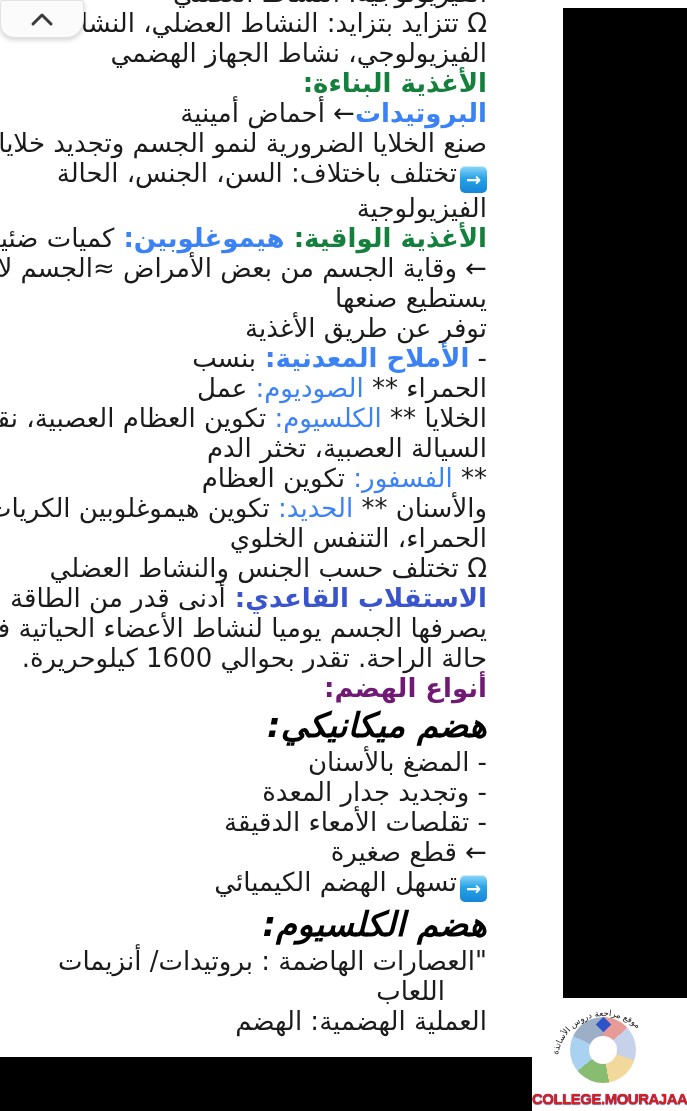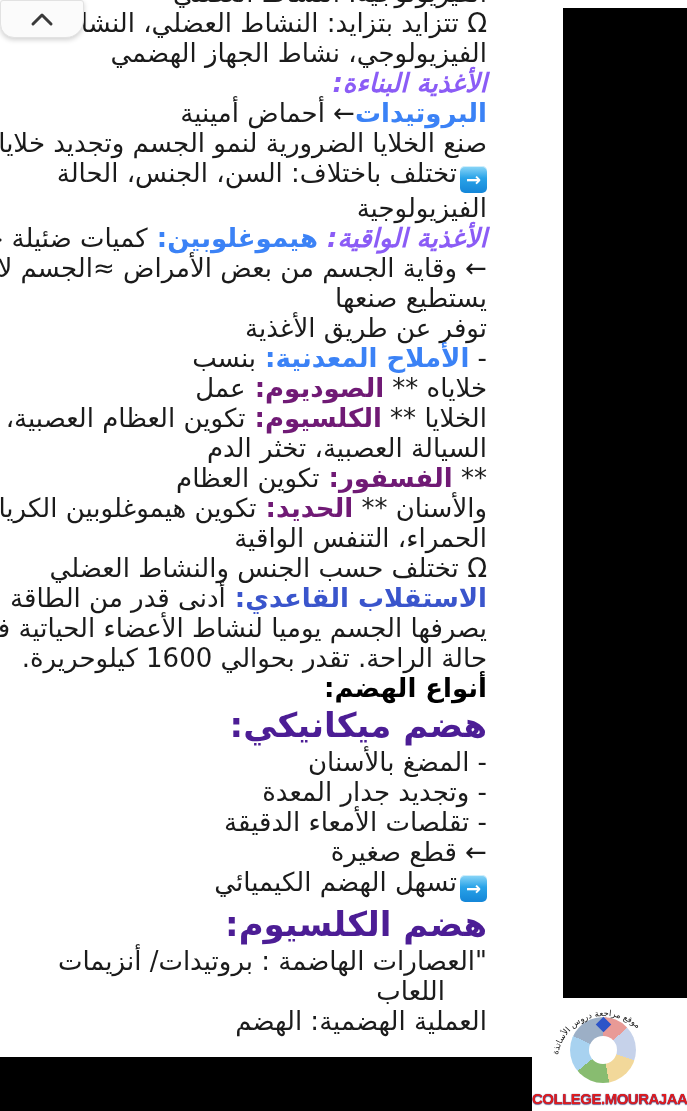--- a/index.html
+++ b/index.html
@@ -17,26 +17,26 @@
     color:#1b1b1b;
   }
   .line{
     font-size:26px;line-height:30px;font-weight:500;
     white-space:nowrap;
   }
   .line.cut-top{margin-top:-22px;}
   .line.big{font-size:34px;line-height:44px;}
   .line.indent{padding-right:42px;padding-left:43px;}
   .seg-body{color:#1b1b1b;}
-  .seg-orange{color:#8b5cf6;font-weight:bold;font-style:italic;}
+  .seg-orange{color:#15803d;font-weight:bold;}
   .seg-purple{color:#3b82f6;font-weight:bold;}
-  .seg-green{color:#701a75;font-weight:bold;}
+  .seg-green{color:#3b82f6;font-weight:normal;}
   .seg-blue{color:#3A55CC;font-weight:bold;}
-  .seg-red{color:#000000;font-weight:bold;margin-top:25px;}
-  .seg-bigblue{color:#4c1d95;font-weight:bold;}
+  .seg-red{color:#701a75;font-weight:bold;margin-top:25px;}
+  .seg-bigblue{color:#000000;font-weight:bold;font-style:italic;}
   .arrow-icon{
     display:inline-block;width:27px;height:27px;line-height:27px;
     border-radius:5px;text-align:center;vertical-align:-4px;
     background:linear-gradient(180deg,#8fd8f8 0%,#29a3e8 45%,#1486d8 100%);
     color:#fff;font-weight:bold;font-size:18px;
     margin-left:3px;
     box-shadow:inset 0 1px 0 rgba(255,255,255,.6);
   }
   
   .right-mask{
@@ -99,26 +99,26 @@
       <div class="line"><span class="seg-orange">الأغذية البناءة:</span></div>
       <div class="line"><span class="seg-purple">البروتيدات</span><span class="seg-body">← أحماض أمينية</span></div>
       <div class="line"><span class="seg-body">صنع الخلايا الضرورية لنمو الجسم وتجديد خلاياه</span></div>
       <div class="line"><span class="arrow-icon">→</span><span class="seg-body">تختلف باختلاف: السن، الجنس، الحالة</span></div>
       <div class="line"><span class="seg-body">الفيزيولوجية</span></div>
       <div class="line"><span class="seg-orange">الأغذية الواقية: </span><span class="seg-purple">هيموغلوبين: </span><span class="seg-body">كميات ضئيلة جدا</span></div>
       <div class="line"><span class="seg-body">← وقاية الجسم من بعض الأمراض ≈الجسم لا</span></div>
       <div class="line"><span class="seg-body">يستطيع صنعها</span></div>
       <div class="line"><span class="seg-body">توفر عن طريق الأغذية</span></div>
       <div class="line"><span class="seg-body">- </span><span class="seg-purple">الأملاح المعدنية: </span><span class="seg-body">بنسب</span></div>
-      <div class="line"><span class="seg-body">خلاياه ** </span><span class="seg-green">الصوديوم: </span><span class="seg-body">عمل</span></div>
+      <div class="line"><span class="seg-body">الحمراء ** </span><span class="seg-green">الصوديوم: </span><span class="seg-body">عمل</span></div>
       <div class="line"><span class="seg-body">الخلايا ** </span><span class="seg-green">الكلسيوم: </span><span class="seg-body">تكوين العظام العصبية، نقل</span></div>
       <div class="line"><span class="seg-body">السيالة العصبية، تخثر الدم</span></div>
       <div class="line"><span class="seg-body">** </span><span class="seg-green">الفسفور: </span><span class="seg-body">تكوين العظام</span></div>
       <div class="line"><span class="seg-body">والأسنان ** </span><span class="seg-green">الحديد: </span><span class="seg-body">تكوين هيموغلوبين الكريات</span></div>
-      <div class="line"><span class="seg-body">الحمراء، التنفس الواقية</span></div>
+      <div class="line"><span class="seg-body">الحمراء، التنفس الخلوي</span></div>
       <div class="line"><span class="seg-body">Ω تختلف حسب الجنس والنشاط العضلي</span></div>
       <div class="line"><span class="seg-blue">الاستقلاب القاعدي: </span><span class="seg-body">أدنى قدر من الطاقة التي</span></div>
       <div class="line"><span class="seg-body">يصرفها الجسم يوميا لنشاط الأعضاء الحياتية في</span></div>
       <div class="line"><span class="seg-body">حالة الراحة. تقدر بحوالي 1600 كيلوحريرة.</span></div>
       <div class="line"><span class="seg-red">أنواع الهضم:</span></div>
       <div class="line big"><span class="seg-bigblue">هضم ميكانيكي:</span></div>
       <div class="line"><span class="seg-body">- المضغ بالأسنان</span></div>
       <div class="line"><span class="seg-body">- وتجديد جدار المعدة</span></div>
       <div class="line"><span class="seg-body">- تقلصات الأمعاء الدقيقة</span></div>
       <div class="line"><span class="seg-body">← قطع صغيرة</span></div>

